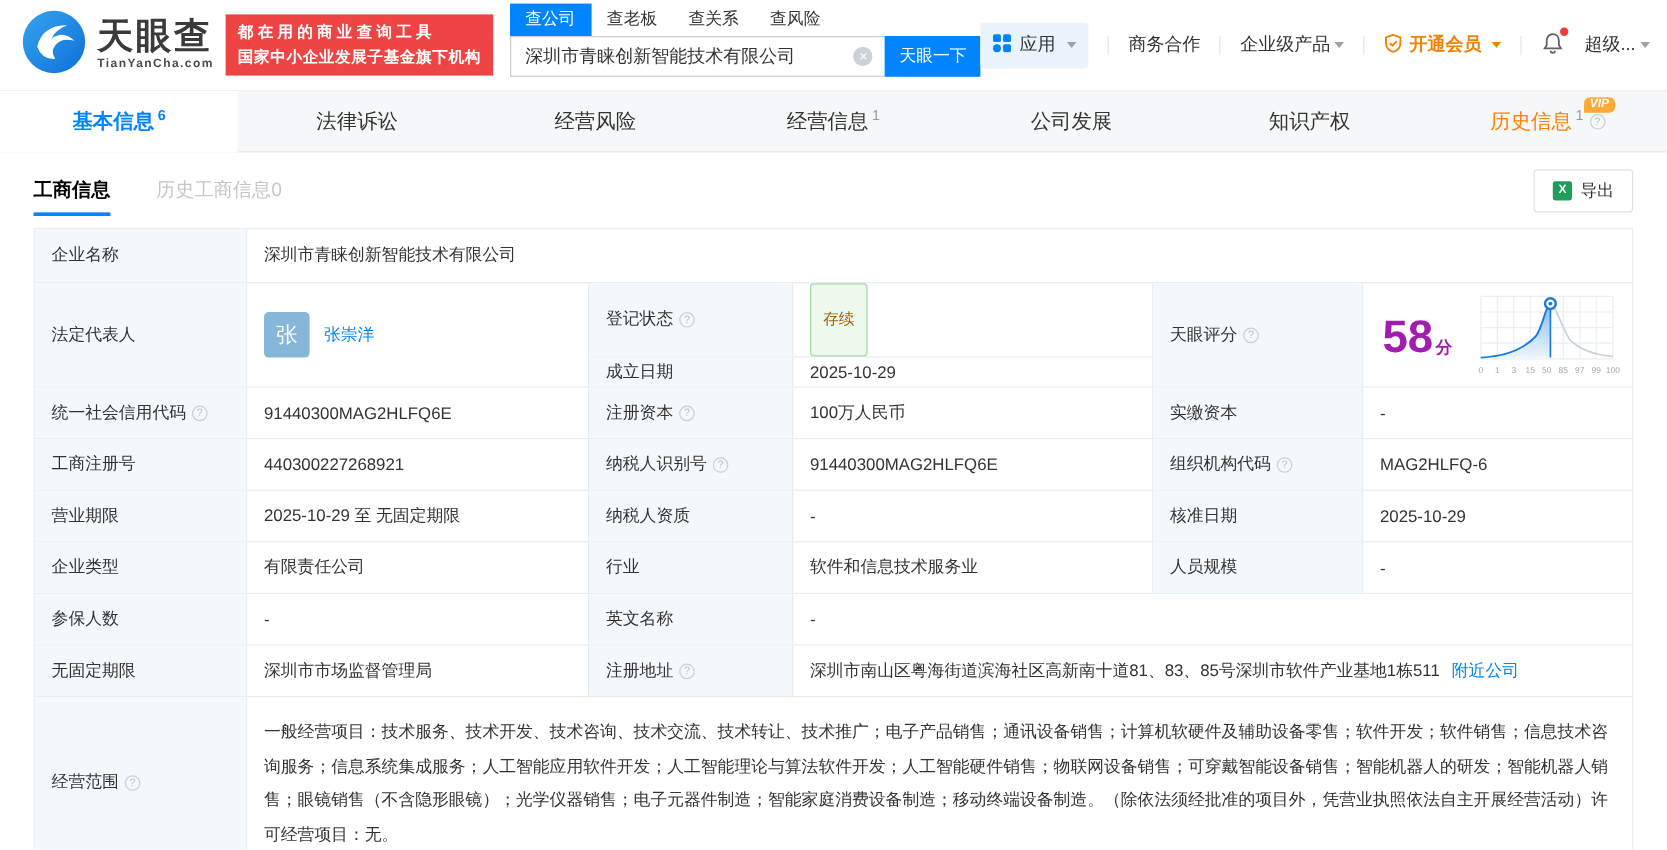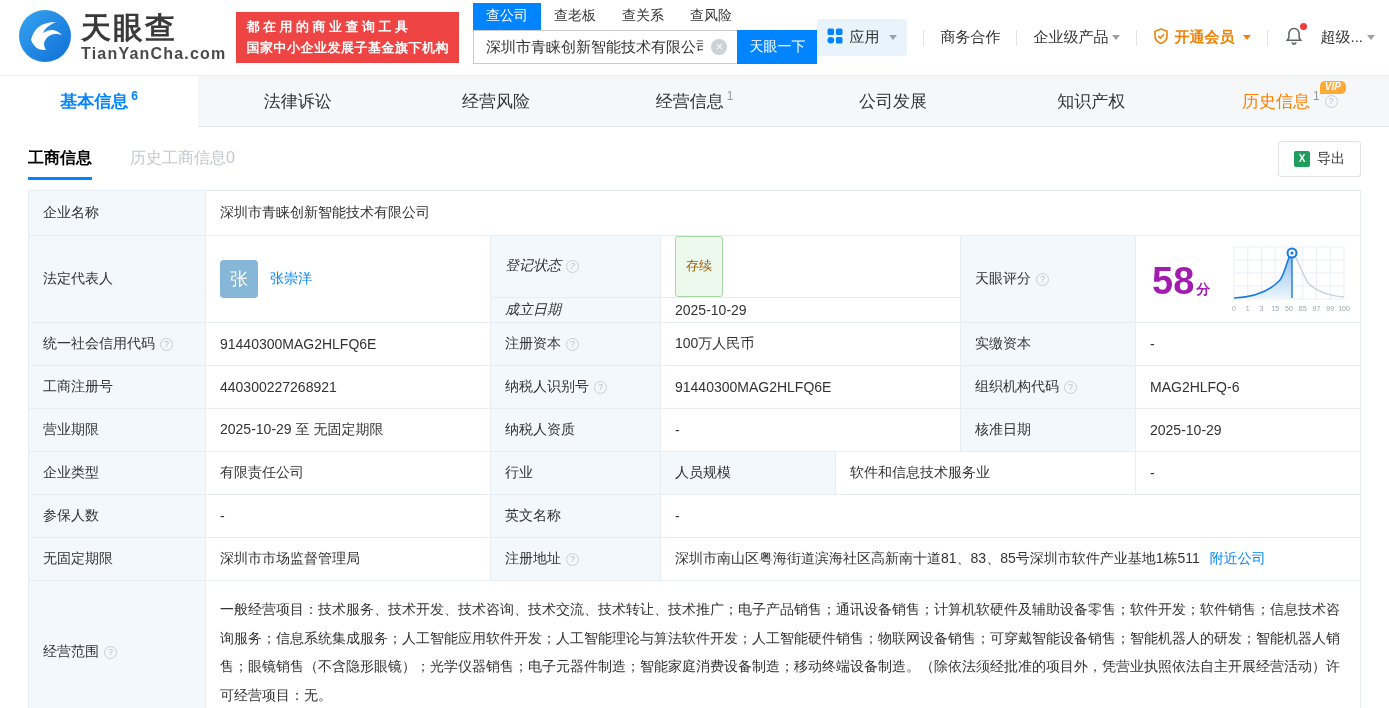--- a/index.html
+++ b/index.html
@@ -3,21 +3,21 @@
 <meta charset="utf-8">
 <style>
   * { box-sizing: border-box; margin: 0; padding: 0; }
   html,body { width:1389px; height:708px; background:#fff; font-family:"Liberation Sans","DejaVu Sans",sans-serif; color:#333; overflow:hidden; }
 
   
   .header { height:75px; display:flex; align-items:center; padding:0 14px 0 18px; background:#fff; }
   .logo-wrap { display:flex; align-items:center; gap:9px; cursor:pointer; }
   .logo-text { display:flex; flex-direction:column; line-height:1; }
   .logo-title { font-size:30px; font-weight:bold; color:#3a3a3a; letter-spacing:2px; }
-  .logo-sub { font-size:16px; font-weight:bold; color:#4a4a4a; letter-spacing:1.2px; margin-top:3px; }
+  .logo-sub { font-size:10px; font-weight:bold; color:#4a4a4a; letter-spacing:1.2px; margin-top:3px; }
   .promo { background:#ef4444; color:#fff; font-size:13px; line-height:1.55; padding:5px 10px; margin-left:10px; white-space:nowrap; }
   .promo .l1 { letter-spacing:3.5px; font-weight:bold; }
   .promo .l2 { letter-spacing:0.5px; font-weight:bold; }
 
   .search-area { margin-left:14px; width:442px; align-self:flex-start; margin-top:3px; }
   .search-tabs { display:flex; font-size:14px; }
   .search-tab { padding:4px 13px 5px; cursor:pointer; color:#333; }
   .search-tab.active { background:#0084ff; color:#fff; }
   .search-row { display:flex; }
   .search-input-wrap { position:relative; flex:1; }
@@ -62,21 +62,21 @@
   .cell { padding:5px 14px; border-right:1px solid #e7edf2; display:flex; align-items:center; }
   .cell:last-child { border-right:none; }
   .lbl { background:#f2f8fc; color:#333; flex:none; }
   .c1 { width:177px; } .c2 { width:285px; } .c3 { width:170px; } .c4 { width:300px; } .c5 { width:175px; } .c6 { flex:1; }
   .span-rest { flex:1; }
   .row-name { min-height:45px; }
   .rep-row .tall { min-height:86px; }
   .midcol { width:470px; display:flex; flex-direction:column; border-right:1px solid #e7edf2; }
   .subrow { display:flex; flex:1; }
   .subrow:first-child { border-bottom:1px solid #e7edf2; }
-  .c3m { width:170px; border-right:1px solid #e7edf2; background:#f2f8fc; display:flex; align-items:center; padding:0 14px;font-style:italic; }
+  .c3m { width:170px; border-right:1px solid #e7edf2; background:#f2f8fc; display:flex; align-items:center; padding:0 14px; }
   .c4m { flex:1; display:flex; align-items:center; padding:0 14px; }
   .avatar { width:38px; height:38px; border-radius:4px; background:#86b6d8; color:#fff; font-size:18px; display:flex; align-items:center; justify-content:center; flex:none; }
   .rep-name { color:#0084ff; margin-left:12px; cursor:pointer; }
   .status-badge { border:1px solid #a5d8a5; background:#edf9ed; color:#a16207; font-size:13px; padding:20px 10px; border-radius:3px; line-height:1.45; }
   .blue-link { color:#0084ff; cursor:pointer; }
   .score-cell { justify-content:space-between; padding:4px 10px 0 16px; }
   .score-num { color:#a21caf; font-weight:bold; font-size:38px; line-height:1; display:flex; align-items:flex-end; }
   .score-unit { font-size:14px; margin-left:2px; margin-bottom:4px; font-weight:bold; }
   .scope-text { line-height:2.05; padding:9px 0; }
 
@@ -336,22 +336,22 @@
       <div class="cell c3 lbl">纳税人资质</div>
       <div class="cell c4">-</div>
       <div class="cell c5 lbl">核准日期</div>
       <div class="cell c6">2025-10-29</div>
     </div>
 
     <div class="trow">
       <div class="cell c1 lbl">企业类型</div>
       <div class="cell c2">有限责任公司</div>
       <div class="cell c3 lbl">行业</div>
+      <div class="cell c4">软件和信息技术服务业</div>
       <div class="cell c5 lbl">人员规模</div>
-      <div class="cell c4">软件和信息技术服务业</div>
       <div class="cell c6">-</div>
     </div>
 
     <div class="trow">
       <div class="cell c1 lbl">参保人数</div>
       <div class="cell c2">-</div>
       <div class="cell c3 lbl">英文名称</div>
       <div class="cell span-rest">-</div>
     </div>
 

